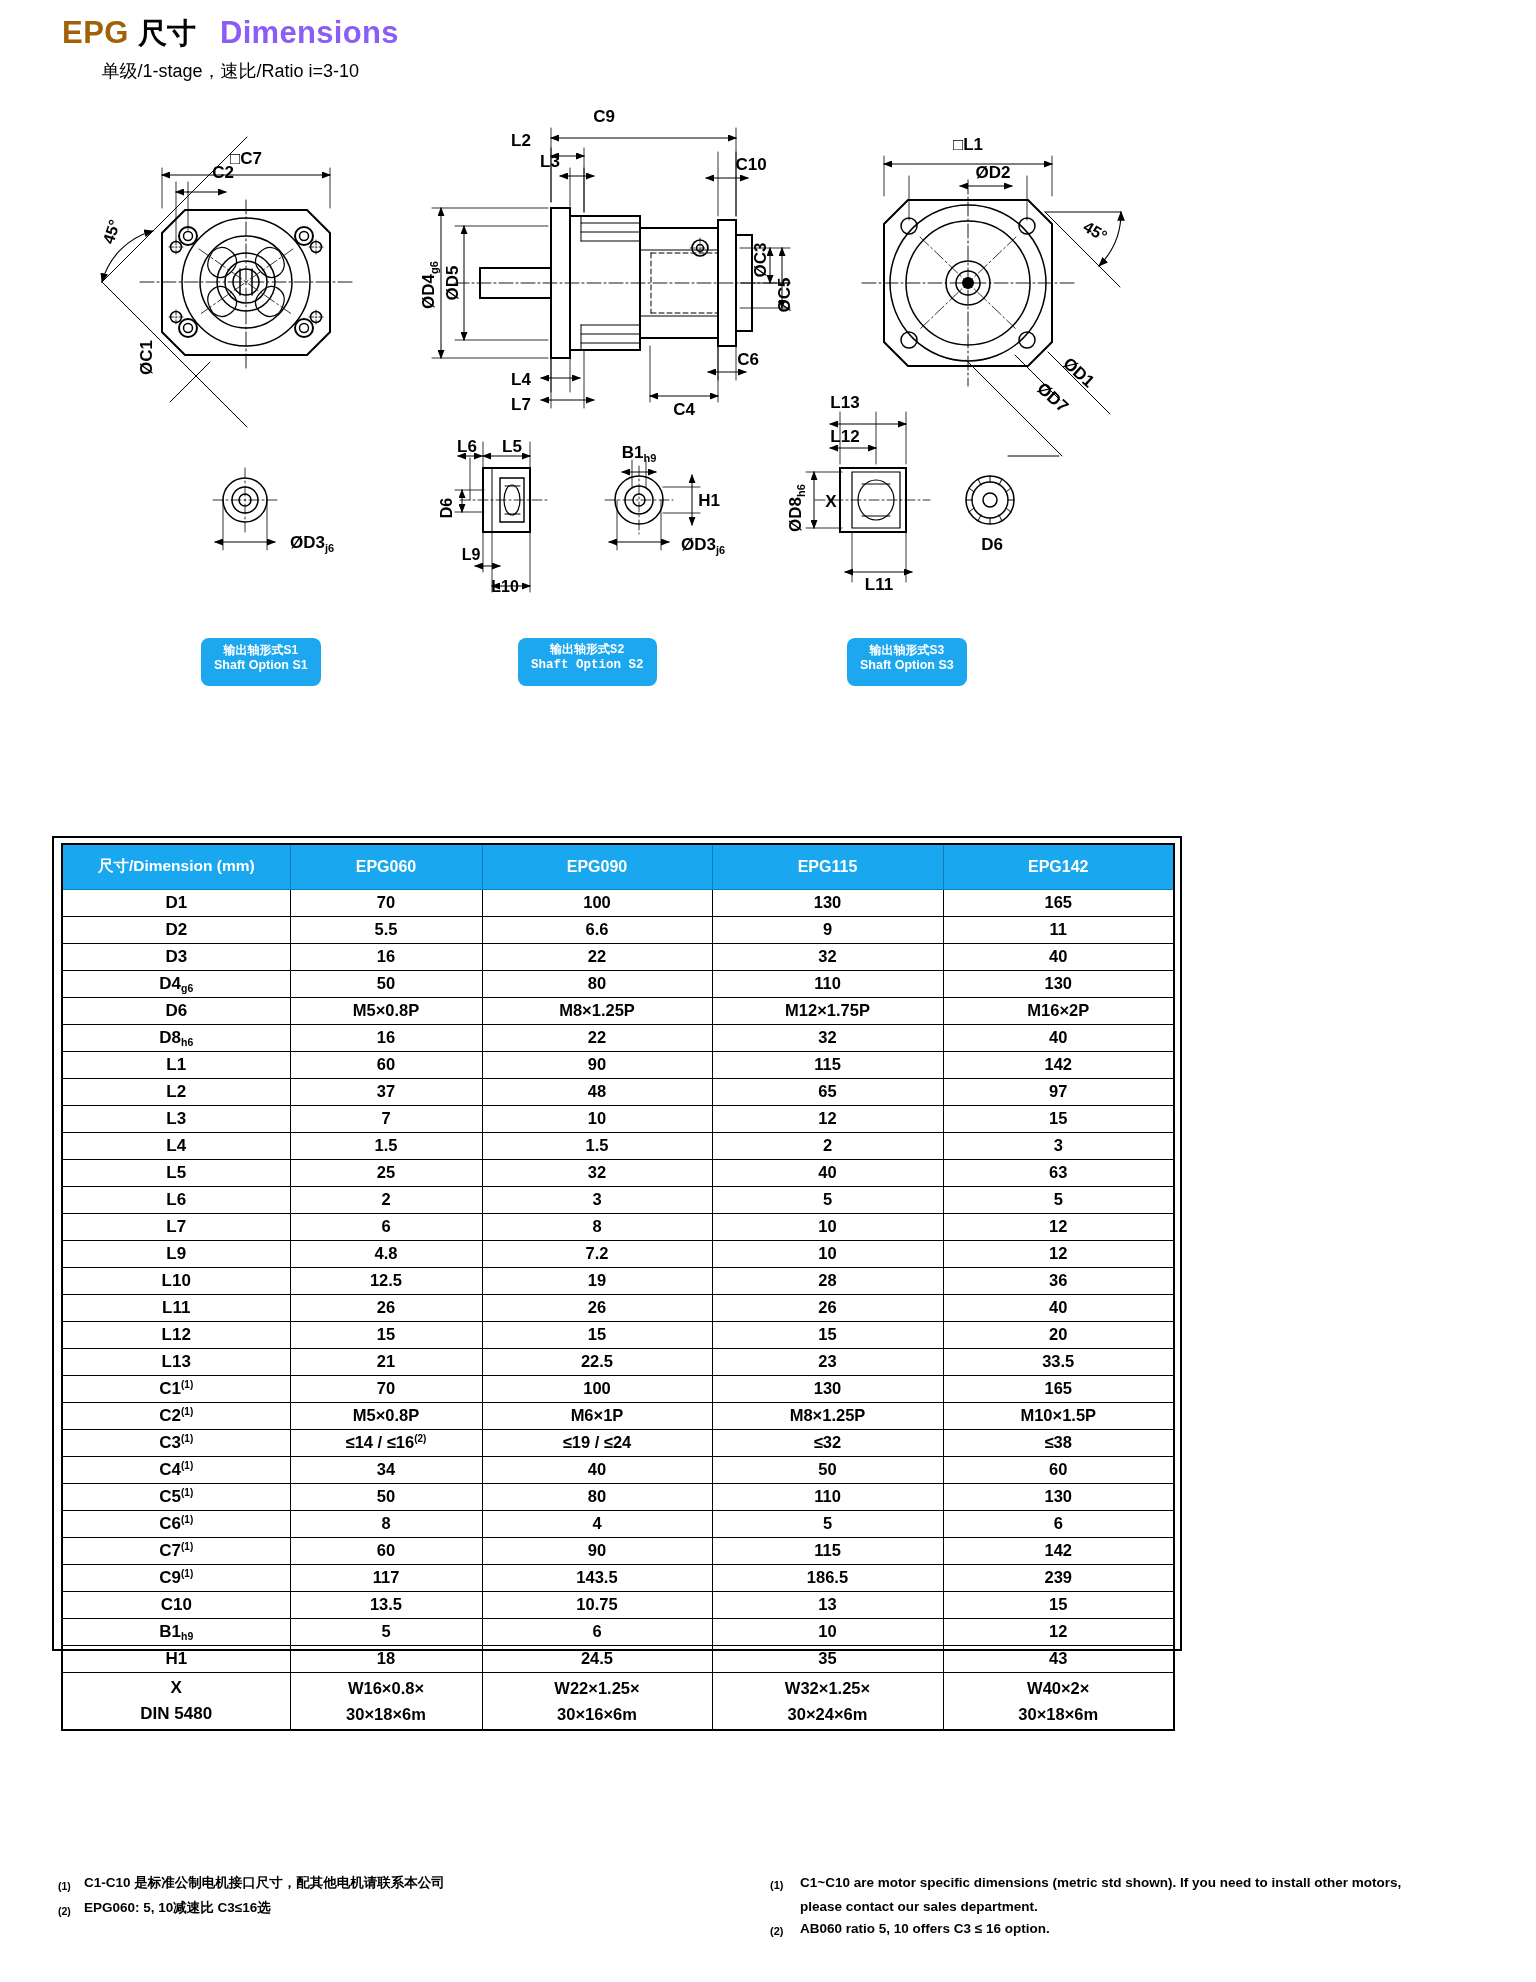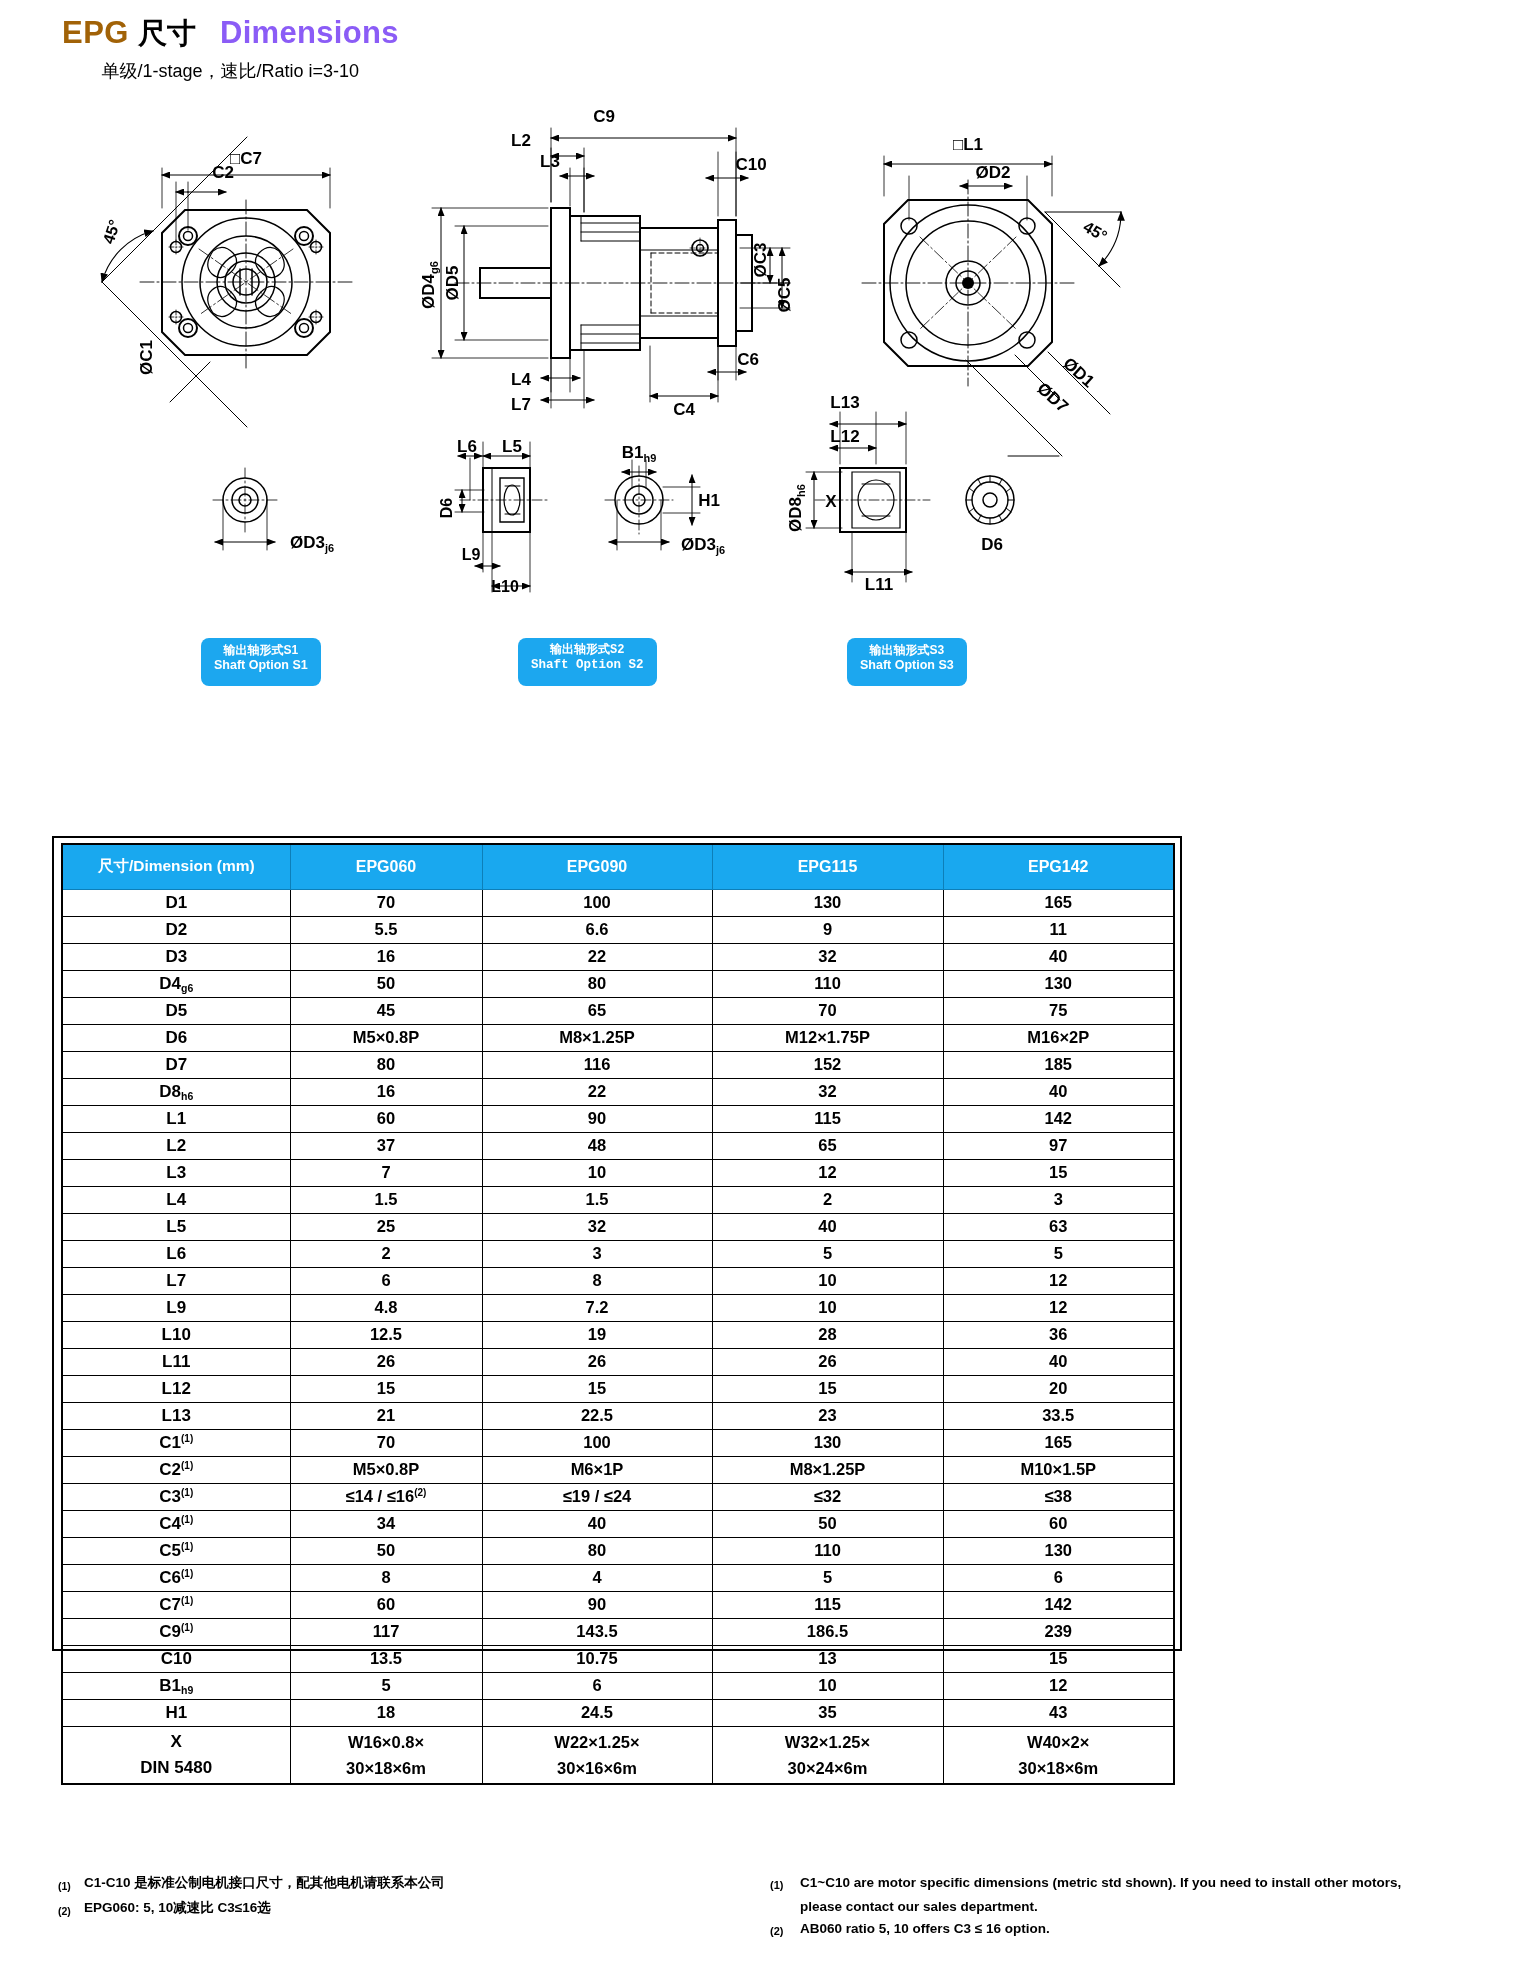--- a/index.html
+++ b/index.html
@@ -422,39 +422,25 @@
         <td>40</td>
       </tr>
       <tr>
         <td class="lbl">D4<sub>g6</sub></td>
         <td>50</td>
         <td>80</td>
         <td>110</td>
         <td>130</td>
       </tr>
       <tr>
-        <td class="lbl">D5</td>
-        <td>45</td>
-        <td>65</td>
-        <td>70</td>
-        <td>75</td>
-      </tr>
-      <tr>
         <td class="lbl">D6</td>
         <td>M5×0.8P</td>
         <td>M8×1.25P</td>
         <td>M12×1.75P</td>
         <td>M16×2P</td>
-      </tr>
-      <tr>
-        <td class="lbl">D7</td>
-        <td>80</td>
-        <td>116</td>
-        <td>152</td>
-        <td>185</td>
       </tr>
       <tr>
         <td class="lbl">D8<sub>h6</sub></td>
         <td>16</td>
         <td>22</td>
         <td>32</td>
         <td>40</td>
       </tr>
       <tr>
         <td class="lbl">L1</td>

